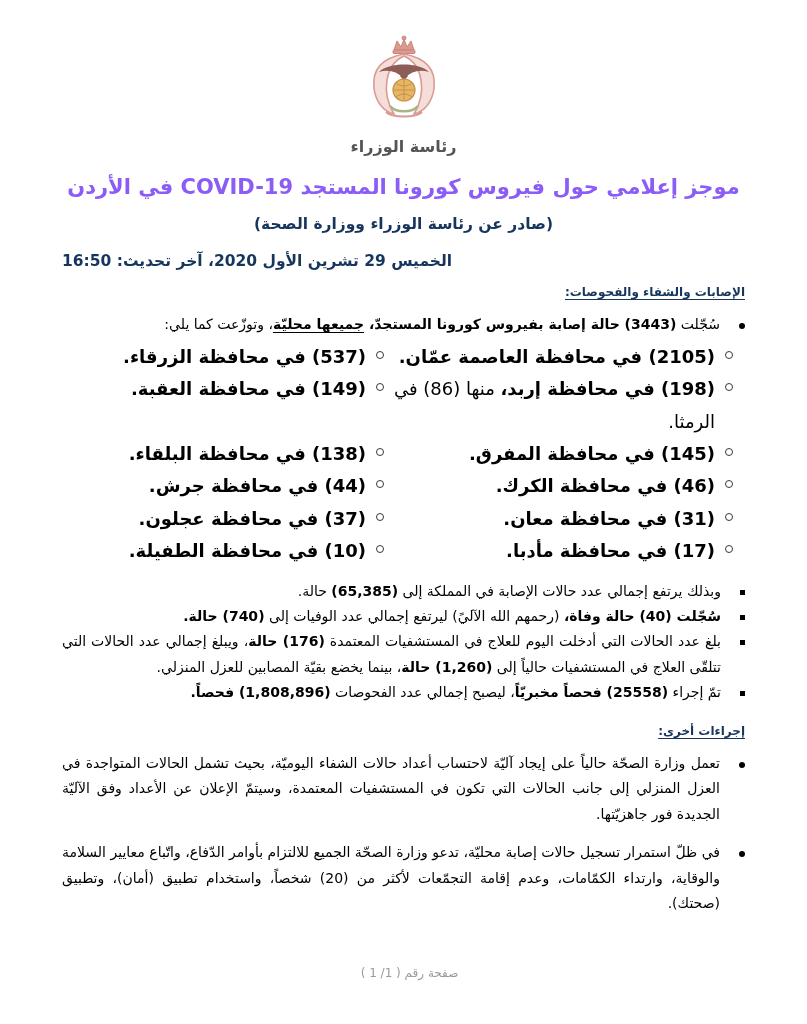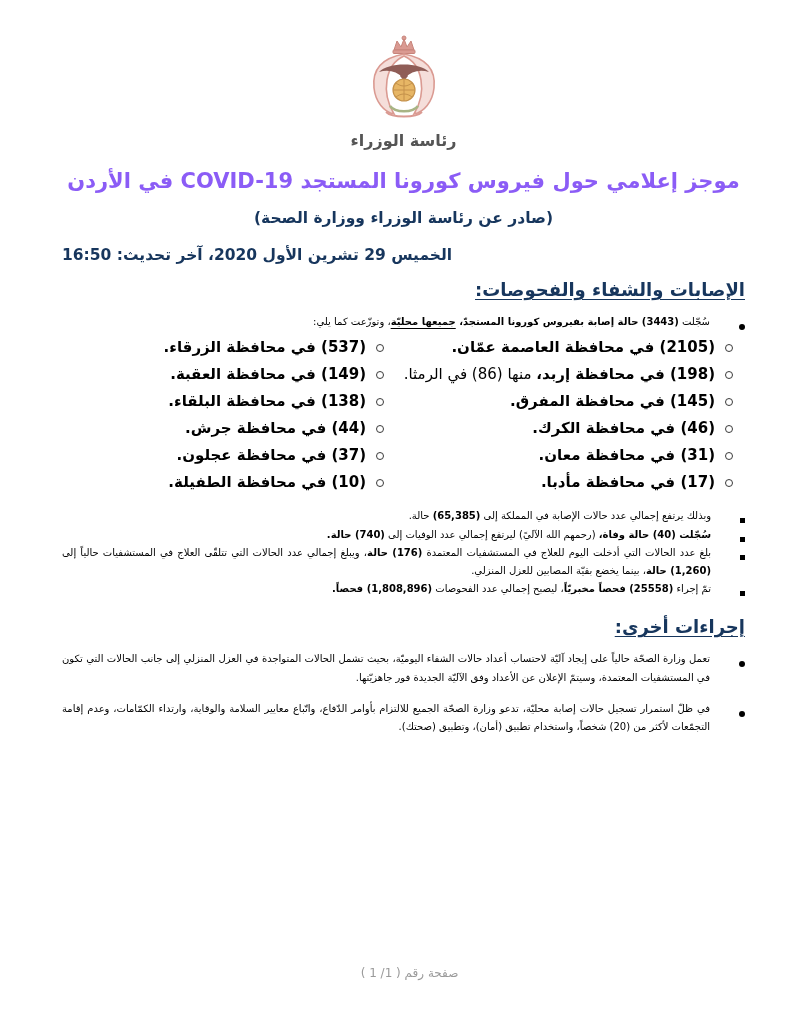--- a/index.html
+++ b/index.html
@@ -4,40 +4,40 @@
 <style>
   html,body{margin:0;padding:0;background:#ffffff;}
   .page{
     width:807px;height:1024px;box-sizing:border-box;position:relative;
     background:#ffffff;direction:rtl;padding:0 62px;overflow:hidden;
     font-family:"DejaVu Sans",sans-serif;color:#000;
   }
   
   .logo-block{text-align:center;padding-top:34px;}
   .crest{display:block;margin:0 auto;}
-  .calligraphy{font-size:16px;font-weight:bold;color:#555;margin-top:1px;letter-spacing:1px;}
+  .calligraphy{font-size:16px;font-weight:bold;color:#555;margin-top:7px;letter-spacing:1px;}
   
   .title{font-size:21px;font-weight:bold;color:#8b5cf6;text-align:center;margin:18px 0 0;line-height:1.3;}
   .subtitle{font-size:15.5px;font-weight:bold;color:#17365d;text-align:center;margin:14px 0 0;}
   .dateline{font-size:15.5px;font-weight:bold;color:#17365d;text-align:left;margin-top:19px;}
-  .sec-head{margin-top:15px;font-size:18px;font-weight:bold;color:#17365d;}
+  .sec-head{margin-top:15px;font-size:12px;font-weight:bold;color:#17365d;}
   .sec-head.mt-lg{margin-top:18px;}
   .hu{text-decoration:underline;text-underline-offset:3px;}
   
-  .bullet{display:flex;gap:29px;font-size:10px;line-height:1.82;}
+  .bullet{display:flex;gap:19px;font-size:14px;line-height:1.82;}
   .bullet.mt{margin-top:13px;}
   .mk{flex:0 0 auto;}
   .mk.round{width:6px;height:6px;background:#000;border-radius:50%;margin-top:11px;}
   .mk.square{width:5px;height:5px;background:#000;margin-top:11px;}
   .btext{flex:1;text-align:justify;}
   b{font-weight:bold;}
   .u{text-decoration:underline;text-underline-offset:3px;}
   
   .gov-grid{display:grid;grid-template-columns:52% 48%;padding-right:12px;margin-top:3px;}
-  .gov-item{display:flex;gap:10px;font-size:15px;line-height:1.8;text-align:center;}
+  .gov-item{display:flex;gap:10px;font-size:18px;line-height:1.8;}
   .o-mk{flex:0 0 auto;width:6px;height:6px;border:1.4px solid #3a3a3a;border-radius:50%;margin-top:10px;background:transparent;}
   .gov-item b{font-weight:bold;}
   .gov-item .rest{font-weight:normal;}
   
   .stats{margin-top:11px;}
   .stats .bullet{margin-top:0;}
   
   .pagenum{position:absolute;bottom:44px;left:12px;right:0;text-align:center;
     font-size:12px;color:#9a9a9a;direction:rtl;}
 </style>

